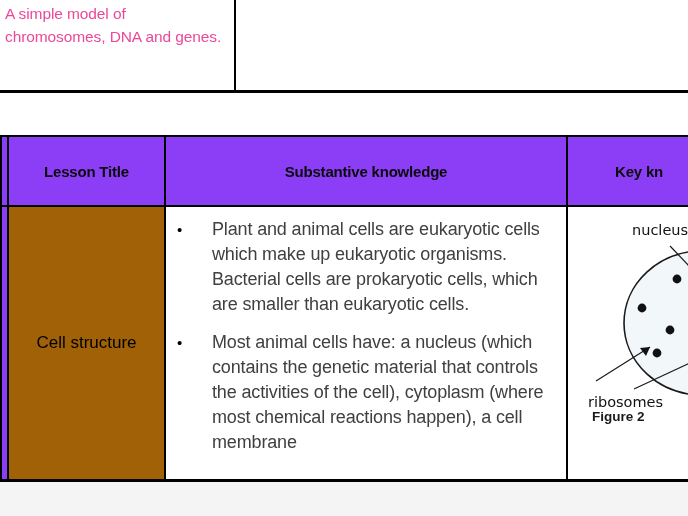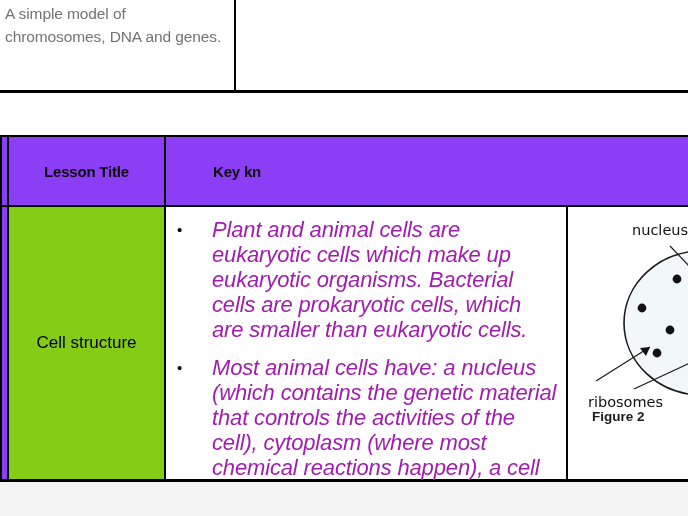--- a/index.html
+++ b/index.html
@@ -34,21 +34,21 @@
     width: 236px;
     height: 100%;
     border-right: 2px solid #000000;
     padding: 8px 9px 0 5px;
     display: flex;
     align-items: flex-start;
   }
   #top-cell-text .txt {
     font-size: 15.5px;
     line-height: 23px;
-    color: #737373;
+    color: #ec4899;
     letter-spacing: -0.1px;
   }
   #top-cell-empty {
     flex: 1;
     height: 100%;
     background: #ffffff;
   }
 
   
   #gap {
@@ -121,21 +121,21 @@
     font-size: 15px;
     font-weight: bold;
     color: #0b0b0b;
     white-space: nowrap;
     letter-spacing: -0.2px;
   }
   #hdr-key-cell { justify-content: flex-start !important; padding-left: 47px; }
 
   
   #body-row .col-lesson {
-    background: #84cc16;
+    background: #a16207;
   }
   #lesson-title-text {
     font-size: 17px;
     color: #000000;
     text-align: center;
     line-height: 22px;
   }
 
   #body-row .col-subst {
     background: #ffffff;
@@ -149,25 +149,24 @@
   }
   .bullet-dot {
     flex: 0 0 38px;
     font-size: 15px;
     line-height: 25px;
     color: #000000;
     padding-left: 3px;
   }
   .bullet-text {
     flex: 1;
-    font-size: 22px;
+    font-size: 18px;
     line-height: 25px;
-    color: #a21caf;
+    color: #404040;
     letter-spacing: -0.15px;
-    font-style: italic;
   }
 
   #body-row .col-key {
     background: #ffffff;
   }
 
   
   #figure-wrap {
     position: absolute;
     left: 0;
@@ -212,20 +211,23 @@
   </div>
 
   <div id="gap"></div>
 
   <div id="main-table">
 
     <div class="row" id="header-row">
       <div class="col-spine"></div>
       <div class="col-lesson">
         <span class="hdr-text">Lesson Title</span>
+      </div>
+      <div class="col-subst">
+        <span class="hdr-text">Substantive knowledge</span>
       </div>
       <div class="col-key" id="hdr-key-cell">
         <span class="hdr-text">Key kn</span>
       </div>
     </div>
 
     <div class="row" id="body-row">
       <div class="col-spine"></div>
 
       <div class="col-lesson">

